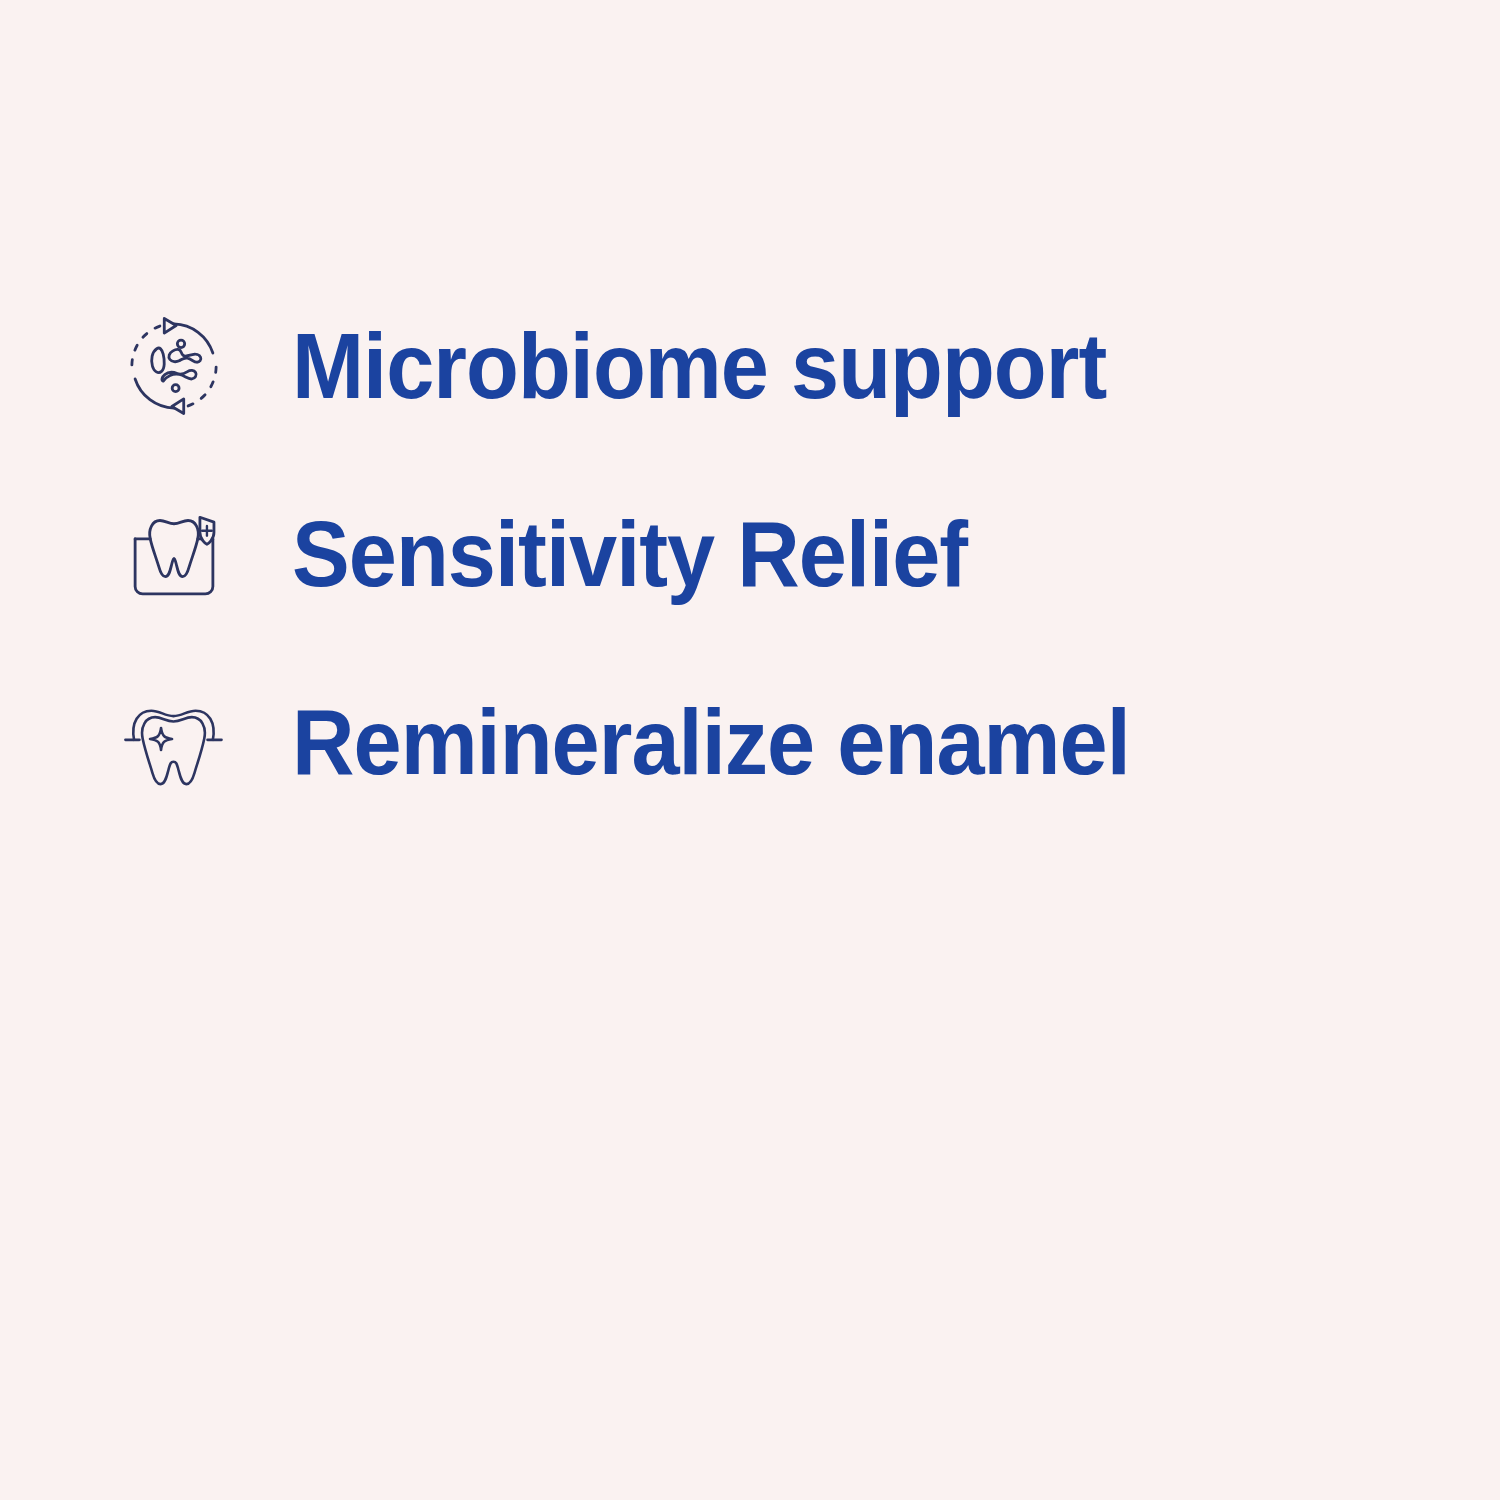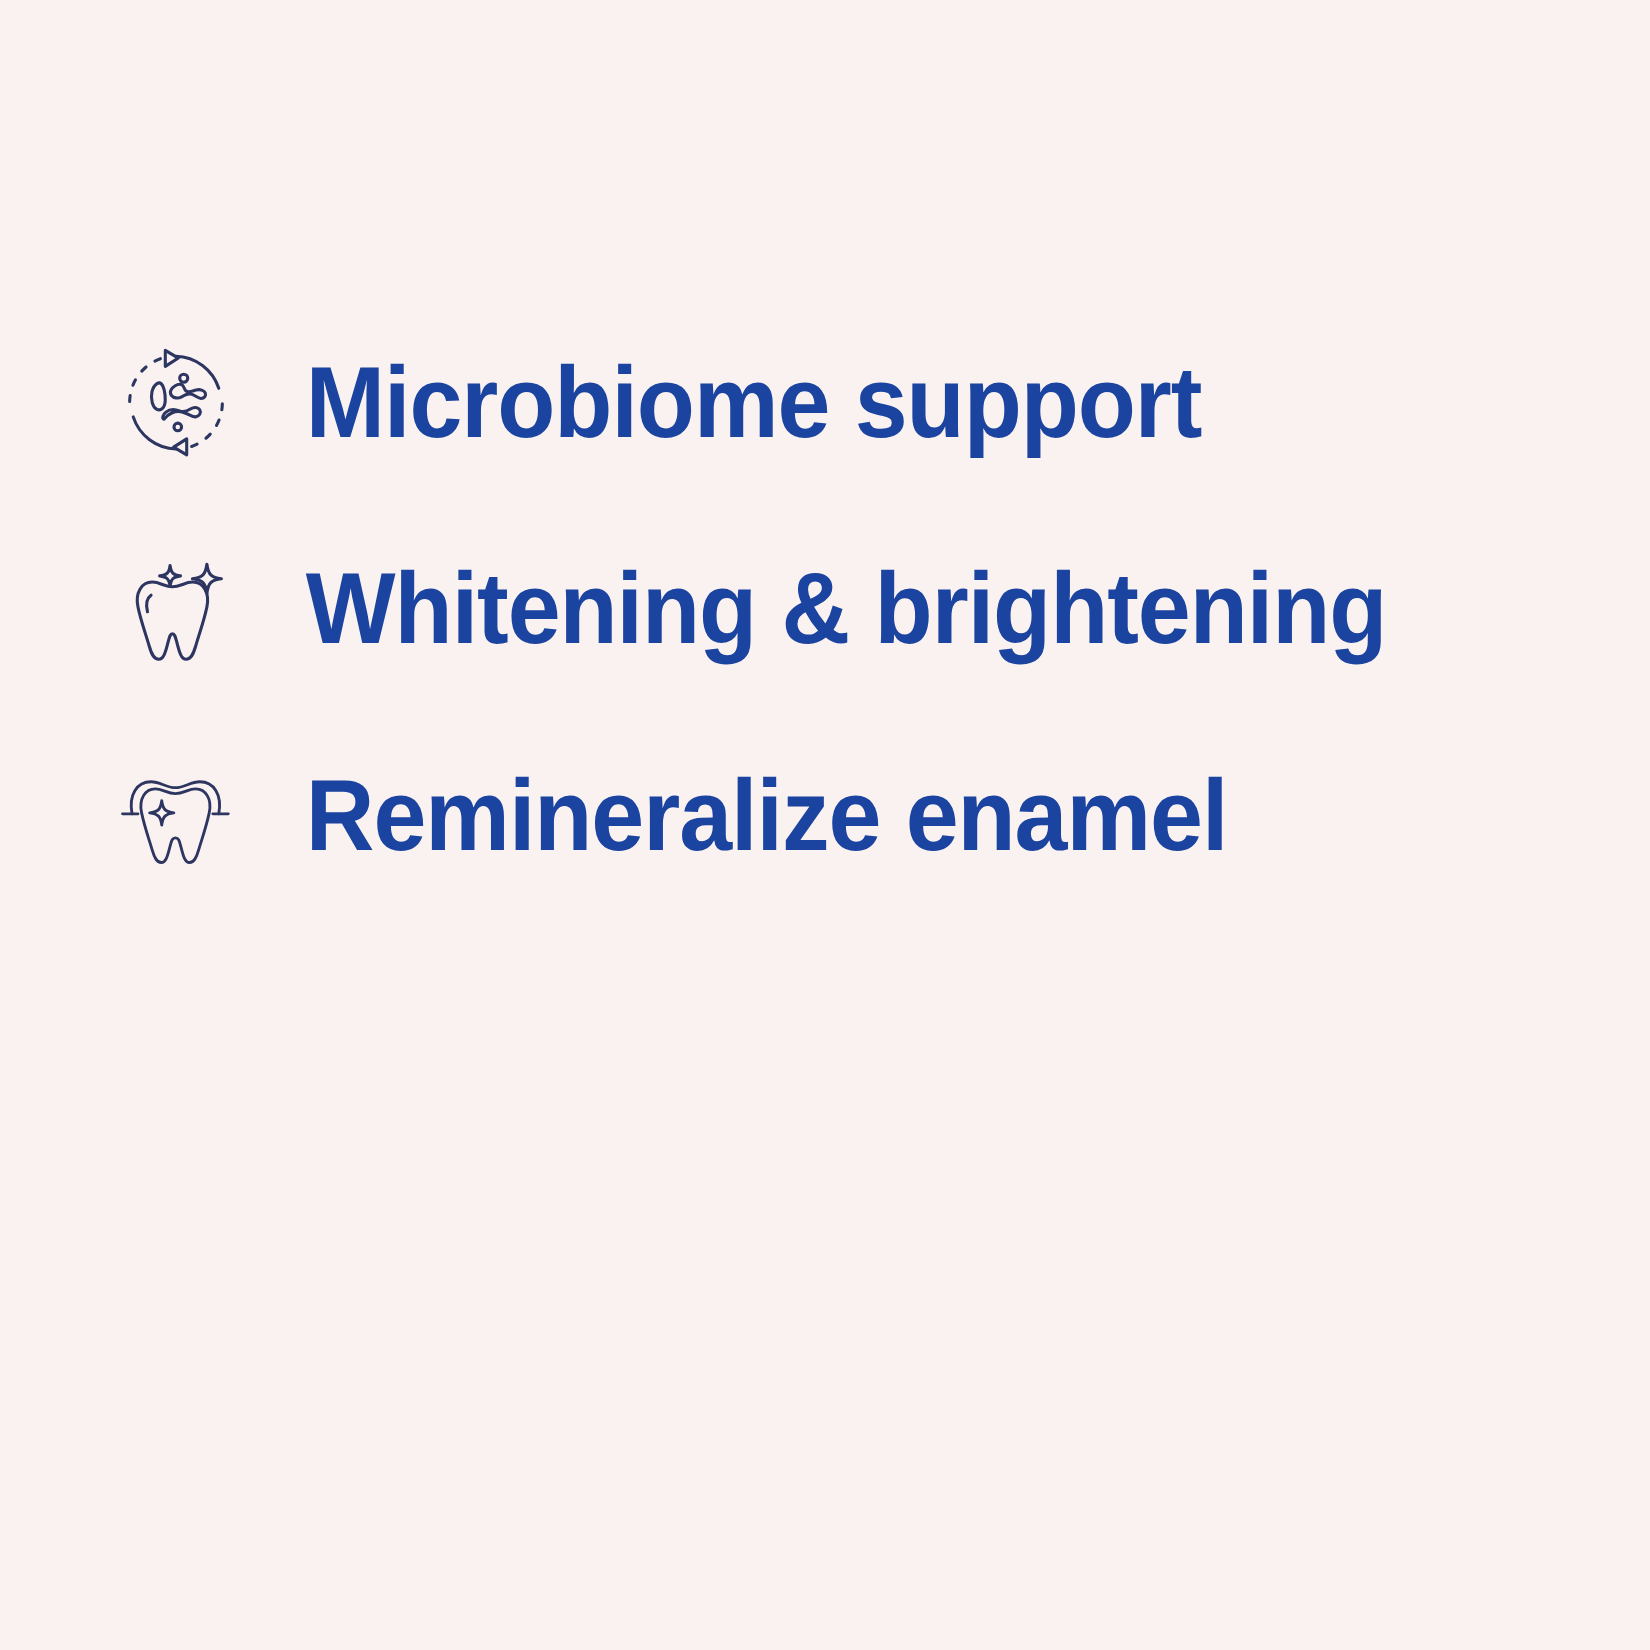--- a/index.html
+++ b/index.html
@@ -18,21 +18,21 @@
   #benefits-panel {
     position: relative;
     width: 1500px;
     height: 1500px;
     background: #FAF2F1;
     box-sizing: border-box;
   }
 
   #benefits-list {
     position: absolute;
-    left: 95px;
+    left: 109px;
     top: 272px;
     width: 1320px;
     display: flex;
     flex-direction: column;
     gap: 0px;
     list-style: none;
     margin: 0;
     padding: 0;
   }
 
@@ -106,43 +106,46 @@
                    C 59.6 57 56.5 58.5 53 57 C 49 55.3 44.5 55.5 41.5 58
                    C 38.8 60.2 38 63.2 40 64 Z"></path>
 
           <circle cx="56.5" cy="29.5" r="3.4"></circle>
           <circle cx="51.5" cy="70.5" r="3.2"></circle>
         </svg>
       </span>
       <span class="benefit-label" style="color: rgb(27, 67, 160);">Microbiome support</span>
     </li>
 
-
     <li class="benefit-row">
       <span class="benefit-icon">
         <svg viewBox="0 0 100 100" fill="none" stroke="#2D3561" stroke-width="2.6" stroke-linecap="round" stroke-linejoin="round">
 
-          <path d="M 18 48 C 15.5 36 21 27 30 27 C 36.5 27 40.5 31 47 31
-                   C 53.5 31 57.5 27 64 27 C 73 27 78.5 36 76 48
-                   C 73.5 60 70 69 66.5 81 C 64.5 88 62.5 92 58.5 92
-                   C 54 92 52.5 84.5 50.5 77 C 49.4 72.8 48.8 70.5 47 70.5
-                   C 45.2 70.5 44.6 72.8 43.5 77 C 41.5 84.5 40 92 35.5 92
-                   C 31.5 92 29.5 88 27.5 81 C 24 69 20.5 60 18 48 Z"></path>
+          <path d="M 14 36 L 14 80 A 7 7 0 0 0 21 87 L 79 87 A 7 7 0 0 0 86 80 L 86 36"></path>
 
-          <path d="M 29 38 C 25.5 40.5 24.5 46 26 52"></path>
+          <path d="M 14 36 L 28 36"></path>
+          <path d="M 72 36 L 86 36"></path>
 
-          <path d="M 45 13 C 45.8 19.2 47.6 21 53.8 21.8 C 47.6 22.6 45.8 24.4 45 30.6
-                   C 44.2 24.4 42.4 22.6 36.2 21.8 C 42.4 21 44.2 19.2 45 13 Z"></path>
+          <path d="M 28 36 C 26 27 30 19 37 19 C 42 19 45 22 50 22
+                   C 55 22 58 19 63 19 C 70 19 74 27 72 36
+                   C 70 45 67 52 64 62 C 62.5 67.5 61 71 58 71
+                   C 54.5 71 53.5 65 52 59 C 51.2 55.8 50.7 54 50 54
+                   C 49.3 54 48.8 55.8 48 59 C 46.5 65 45.5 71 42 71
+                   C 39 71 37.5 67.5 36 62 C 33 52 30 45 28 36 Z"></path>
 
-          <path d="M 76 12 C 77.1 20.6 79.6 23.1 88.2 24.2 C 79.6 25.3 77.1 27.8 76 36.4
-                   C 74.9 27.8 72.4 25.3 63.8 24.2 C 72.4 23.1 74.9 20.6 76 12 Z"></path>
+          <path d="M 74 16 L 87 20.5 L 87 30 C 87 36.5 81.5 40.5 80.5 41
+                   C 79.5 40.5 74 36.5 74 30 Z" fill="#FAF2F1"></path>
+
+          <path d="M 80.5 24 L 80.5 33" stroke-width="2.2"></path>
+          <path d="M 76 28.5 L 85 28.5" stroke-width="2.2"></path>
         </svg>
       </span>
-      <span class="benefit-label" style="color: rgb(27, 67, 160);">Whitening &amp; brightening</span>
+      <span class="benefit-label" style="color: rgb(27, 67, 160);">Sensitivity Relief</span>
     </li>
+
 
     <li class="benefit-row">
       <span class="benefit-icon">
         <svg viewBox="0 0 100 100" fill="none" stroke="#2D3561" stroke-width="2.4" stroke-linecap="round" stroke-linejoin="round">
 
           <path d="M 13 48 C 10 32 17 21 29 21 C 37 21 41.5 26 49.5 26
                    C 57.5 26 62 21 70 21 C 82 21 89 32 86 48"></path>
 
           <path d="M 5 48 L 18 48"></path>
 

